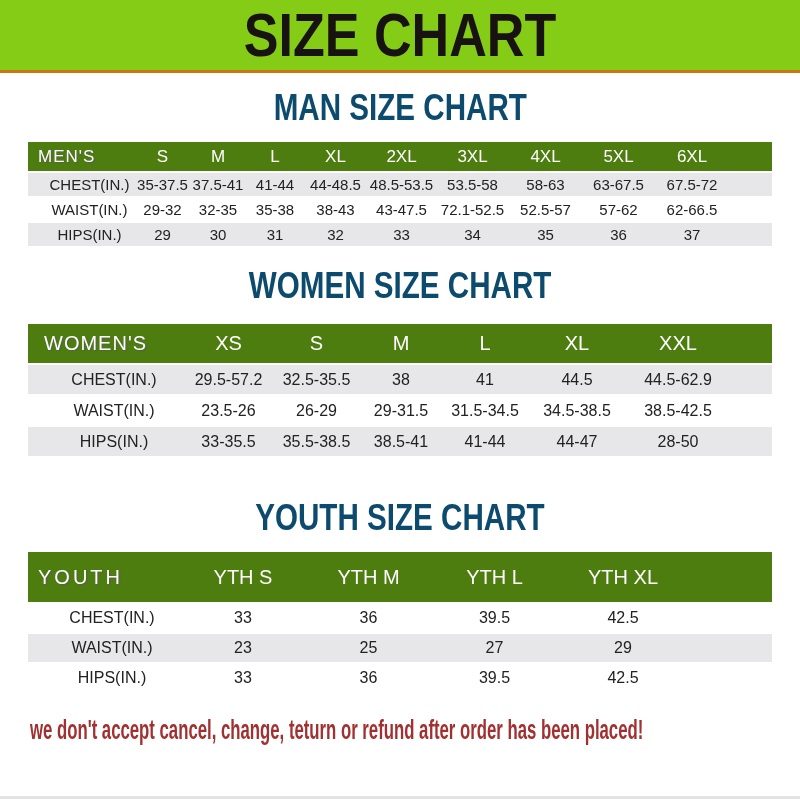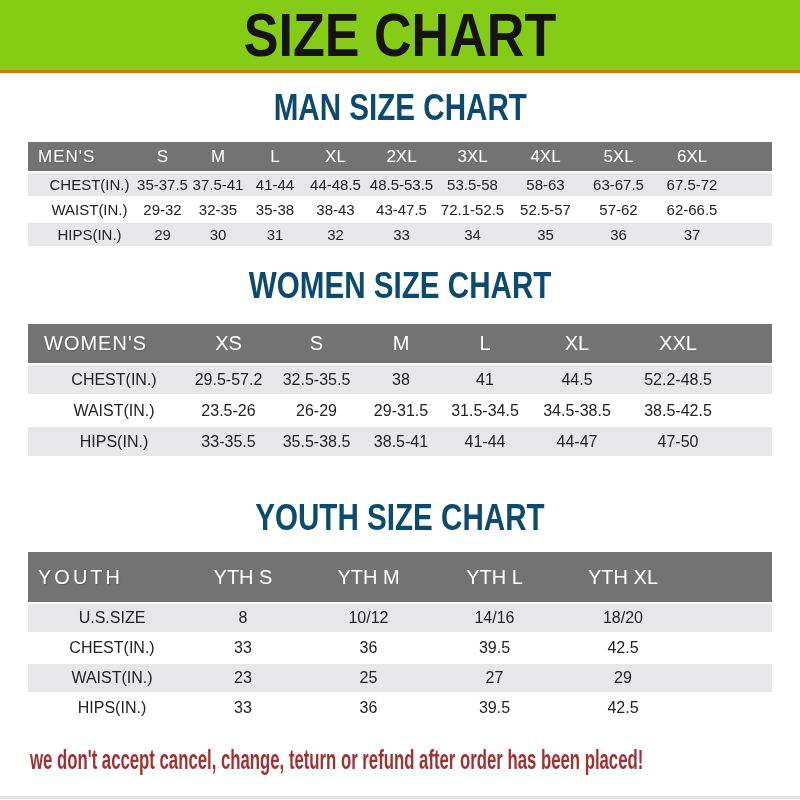--- a/index.html
+++ b/index.html
@@ -41,21 +41,21 @@
     border-collapse:separate;border-spacing:0 2px;
     table-layout:fixed;
   }
   .tbl-men{margin-top:12px;}
   .tbl-women{margin-top:16px;}
   .tbl-youth{margin-top:12px;}
   .size-table th,.size-table td{
     padding:0;text-align:center;vertical-align:middle;
     overflow:hidden;white-space:nowrap;
   }
-  tr.head th{background:#737373;color:#ffffff;font-weight:normal;}
+  tr.head th{background:#4d7c0f;color:#ffffff;font-weight:normal;}
   th.table-title{
     text-align:left;padding-left:10px;font-weight:bold;color:#ffffff;
     text-shadow:1px 1px 1px rgba(90,90,90,.8);
   }
   
   .tbl-men tr.head th{height:29px;font-size:17px;}
   .tbl-men th.table-title{font-size:23px;letter-spacing:1px;}
   .tbl-men tbody td{height:23px;font-size:15px;color:#222;}
   
   .tbl-women tr.head th{height:39px;font-size:20px;}
@@ -190,41 +190,41 @@
     </tr>
   </thead>
   <tbody>
     <tr class="gray">
       <td class="row-label">CHEST(IN.)</td>
       <td>29.5-57.2</td>
       <td>32.5-35.5</td>
       <td>38</td>
       <td>41</td>
       <td>44.5</td>
-      <td>52.2-48.5</td>
+      <td>44.5-62.9</td>
       <td></td>
     </tr>
     <tr class="white">
       <td class="row-label">WAIST(IN.)</td>
       <td>23.5-26</td>
       <td>26-29</td>
       <td>29-31.5</td>
       <td>31.5-34.5</td>
       <td>34.5-38.5</td>
       <td>38.5-42.5</td>
       <td></td>
     </tr>
     <tr class="gray">
       <td class="row-label">HIPS(IN.)</td>
       <td>33-35.5</td>
       <td>35.5-38.5</td>
       <td>38.5-41</td>
       <td>41-44</td>
       <td>44-47</td>
-      <td>47-50</td>
+      <td>28-50</td>
       <td></td>
     </tr>
   </tbody>
 </table>
 
 <h2 class="section-heading mt-youth">
   <span class="cond">YOUTH SIZE CHART</span>
 </h2>
 <table class="size-table tbl-youth">
   <colgroup>
@@ -239,28 +239,20 @@
     <tr class="head">
       <th class="table-title">YOUTH</th>
       <th>YTH S</th>
       <th>YTH M</th>
       <th>YTH L</th>
       <th>YTH XL</th>
       <th></th>
     </tr>
   </thead>
   <tbody>
-    <tr class="gray">
-      <td class="row-label">U.S.SIZE</td>
-      <td>8</td>
-      <td>10/12</td>
-      <td>14/16</td>
-      <td>18/20</td>
-      <td></td>
-    </tr>
     <tr class="white">
       <td class="row-label">CHEST(IN.)</td>
       <td>33</td>
       <td>36</td>
       <td>39.5</td>
       <td>42.5</td>
       <td></td>
     </tr>
     <tr class="gray">
       <td class="row-label">WAIST(IN.)</td>

